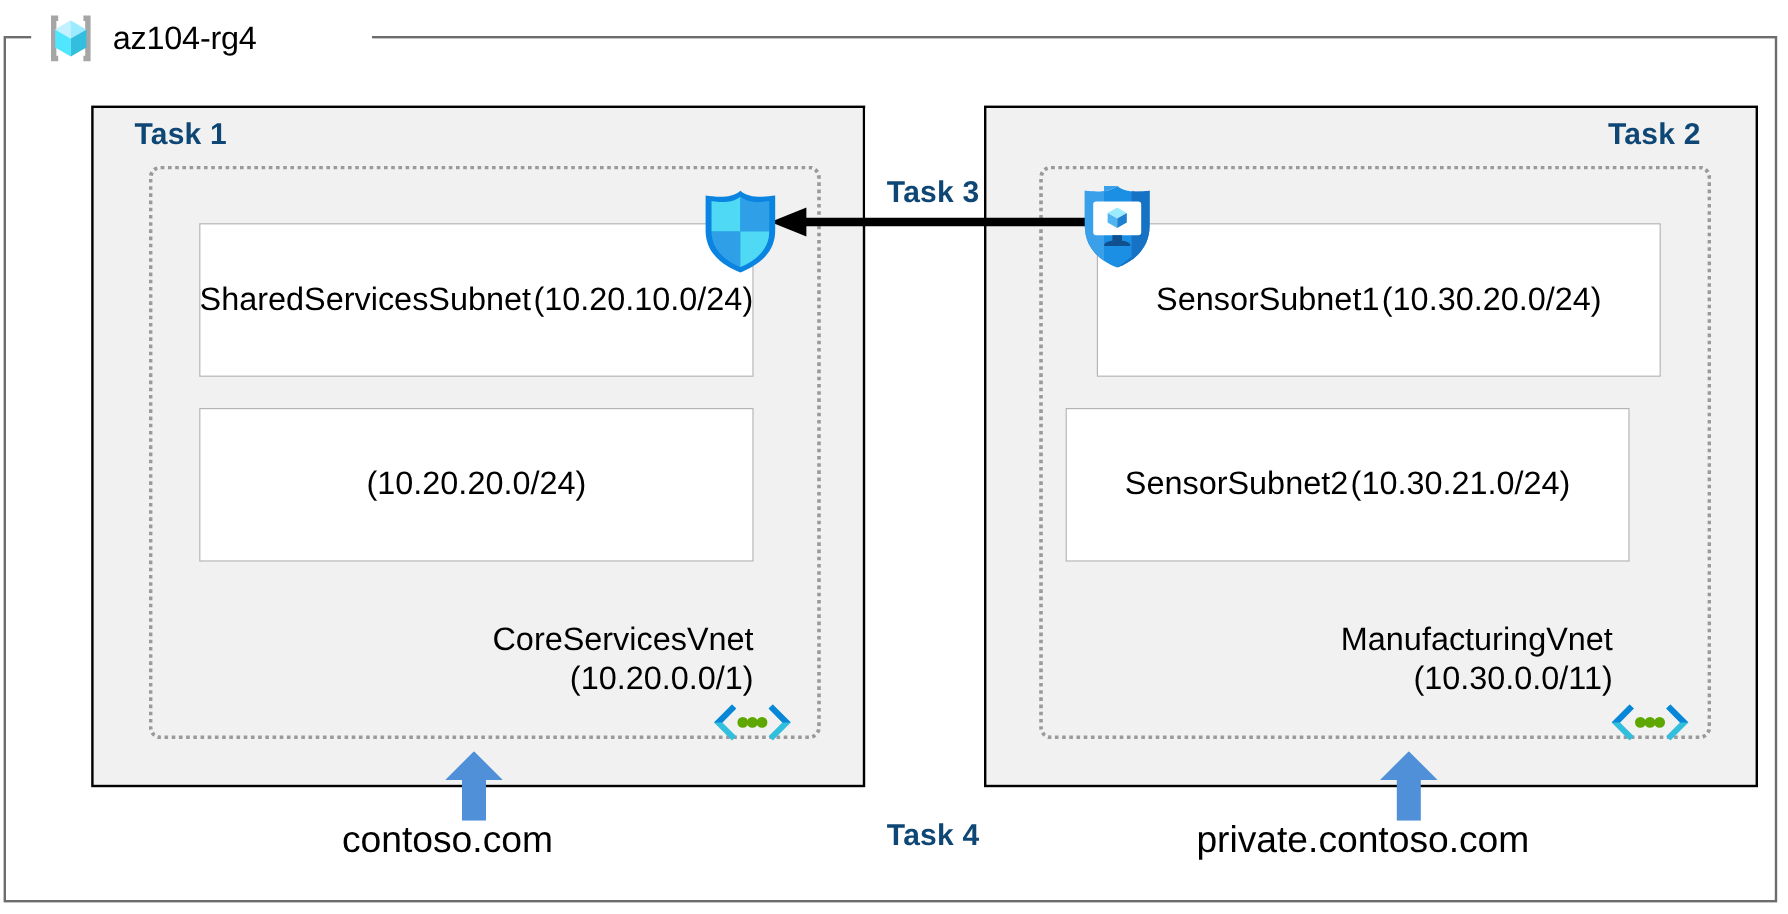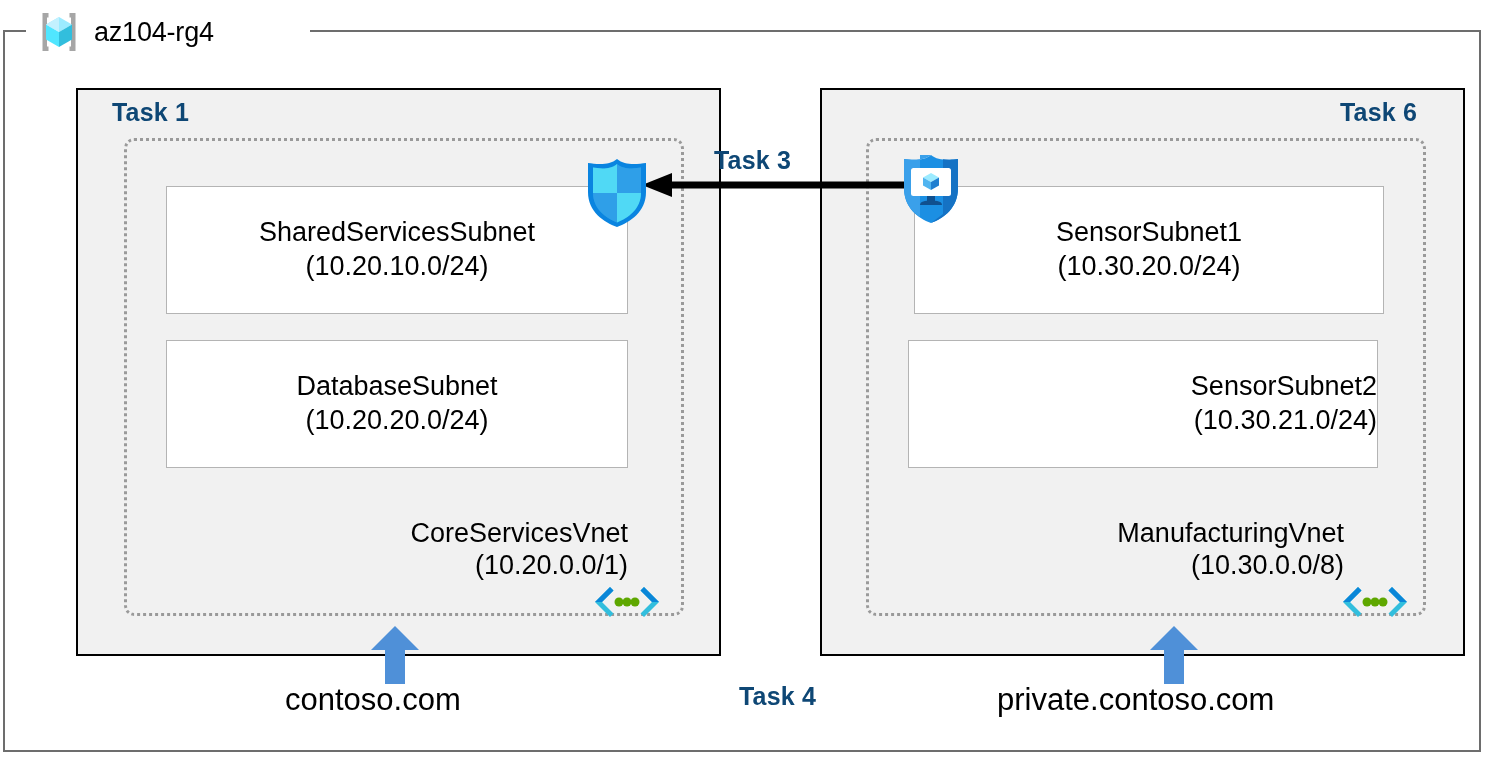--- a/index.html
+++ b/index.html
@@ -68,56 +68,56 @@
   .task-label {
     position: absolute;
     font-size: 25px;
     font-weight: bold;
     color: #0e4775;
     white-space: nowrap;
     letter-spacing: 0.2px;
   }
   #label-task1 { left: 96px;  top: 98px; margin-left: 16px; }
   #label-task2 { left: 1340px; top: 98px; }
-  #label-task3 { left: 714px; top: 146px; }
+  #label-task3 { left: 739px; top: 146px; }
   #label-task4 { left: 719px; top: 682px; margin-left: 20px; }
 
   
   .vnet-box {
     position: absolute;
     border: 3px dotted #9a9a9a;
     border-radius: 10px;
     box-sizing: border-box;
     background: transparent;
   }
   #vnet-core  { left: 124px; top: 138px; width: 560px; height: 478px; }
   #vnet-manuf { left: 866px; top: 138px; width: 560px; height: 478px; }
 
   
   .subnet-box {
     position: absolute;
     background: #ffffff;
     border: 1.5px solid #b4b4b4;
     box-sizing: border-box;
     display: flex;
-    flex-direction: column;
+    flex-direction: row;
     align-items: center;
     justify-content: center;
     gap: 2px;
   }
   .subnet-name, .subnet-cidr {
     font-size: 27px;
     color: #000000;
     line-height: 1.18;
     white-space: nowrap;
   }
   #subnet-shared   { left: 166px; top: 186px; width: 462px; height: 128px; }
   #subnet-database { left: 166px; top: 340px; width: 462px; height: 128px; }
   #subnet-sensor1  { left: 914px; top: 186px; width: 470px; height: 128px; }
-  #subnet-sensor2  { left: 908px; top: 340px; width: 470px; height: 128px; align-items: flex-end; }
+  #subnet-sensor2  { left: 888px; top: 340px; width: 470px; height: 128px; }
 
   
   .vnet-caption {
     position: absolute;
     text-align: center;
     line-height: 1.18;
   }
   .vnet-caption div {
     font-size: 27px;
     color: #000000;
@@ -204,21 +204,20 @@
   <div class="task-panel" id="panel-task1"></div>
 
   <div class="vnet-box" id="vnet-core"></div>
 
   <div class="subnet-box" id="subnet-shared">
     <span class="subnet-name">SharedServicesSubnet</span>
     <span class="subnet-cidr">(10.20.10.0/24)</span>
   </div>
 
   <div class="subnet-box" id="subnet-database">
-    <span class="subnet-name">DatabaseSubnet</span>
     <span class="subnet-cidr">(10.20.20.0/24)</span>
   </div>
 
   <div class="vnet-caption" id="caption-core">
     <div>CoreServicesVnet</div>
     <div>(10.20.0.0/1)</div>
   </div>
 
   <span class="icon" id="icon-vnet-left">
     <svg width="70" height="38" viewBox="0 0 70 38">
@@ -241,21 +240,21 @@
     <span class="subnet-cidr">(10.30.20.0/24)</span>
   </div>
 
   <div class="subnet-box" id="subnet-sensor2">
     <span class="subnet-name">SensorSubnet2</span>
     <span class="subnet-cidr">(10.30.21.0/24)</span>
   </div>
 
   <div class="vnet-caption" id="caption-manuf">
     <div>ManufacturingVnet</div>
-    <div>(10.30.0.0/8)</div>
+    <div>(10.30.0.0/11)</div>
   </div>
 
   <span class="icon" id="icon-vnet-right">
     <svg width="70" height="38" viewBox="0 0 70 38">
       <path d="M18 3 L21.5 6.5 L10 18 L21.5 29.5 L18 33 L3 18 Z" fill="#32bedd"></path>
       <path d="M18 3 L21.5 6.5 L10 18 L3 18 Z" fill="#0a86d8"></path>
       <path d="M52 3 L48.5 6.5 L60 18 L48.5 29.5 L52 33 L67 18 Z" fill="#32bedd"></path>
       <path d="M52 3 L48.5 6.5 L60 18 L67 18 Z" fill="#0a86d8"></path>
       <circle cx="27" cy="18" r="4.5" fill="#5ea700"></circle>
       <circle cx="35" cy="18" r="4.5" fill="#5ea700"></circle>
@@ -304,17 +303,17 @@
     <path d="M24 0 L48 24 L34 24 L34 58 L14 58 L14 24 L0 24 Z" fill="#4f90d8"></path>
   </svg>
   <span class="dns-label" id="dns-label-left">contoso.com</span>
 
   <svg class="dns-arrow" id="dns-arrow-right" width="48" height="58" viewBox="0 0 48 58">
     <path d="M24 0 L48 24 L34 24 L34 58 L14 58 L14 24 L0 24 Z" fill="#4f90d8"></path>
   </svg>
   <span class="dns-label" id="dns-label-right">private.contoso.com</span>
 
   <span class="task-label" id="label-task1">Task 1</span>
-  <span class="task-label" id="label-task2">Task 6</span>
+  <span class="task-label" id="label-task2">Task 2</span>
   <span class="task-label" id="label-task3">Task 3</span>
   <span class="task-label" id="label-task4">Task 4</span>
 
 </div>
 
 </body></html>

